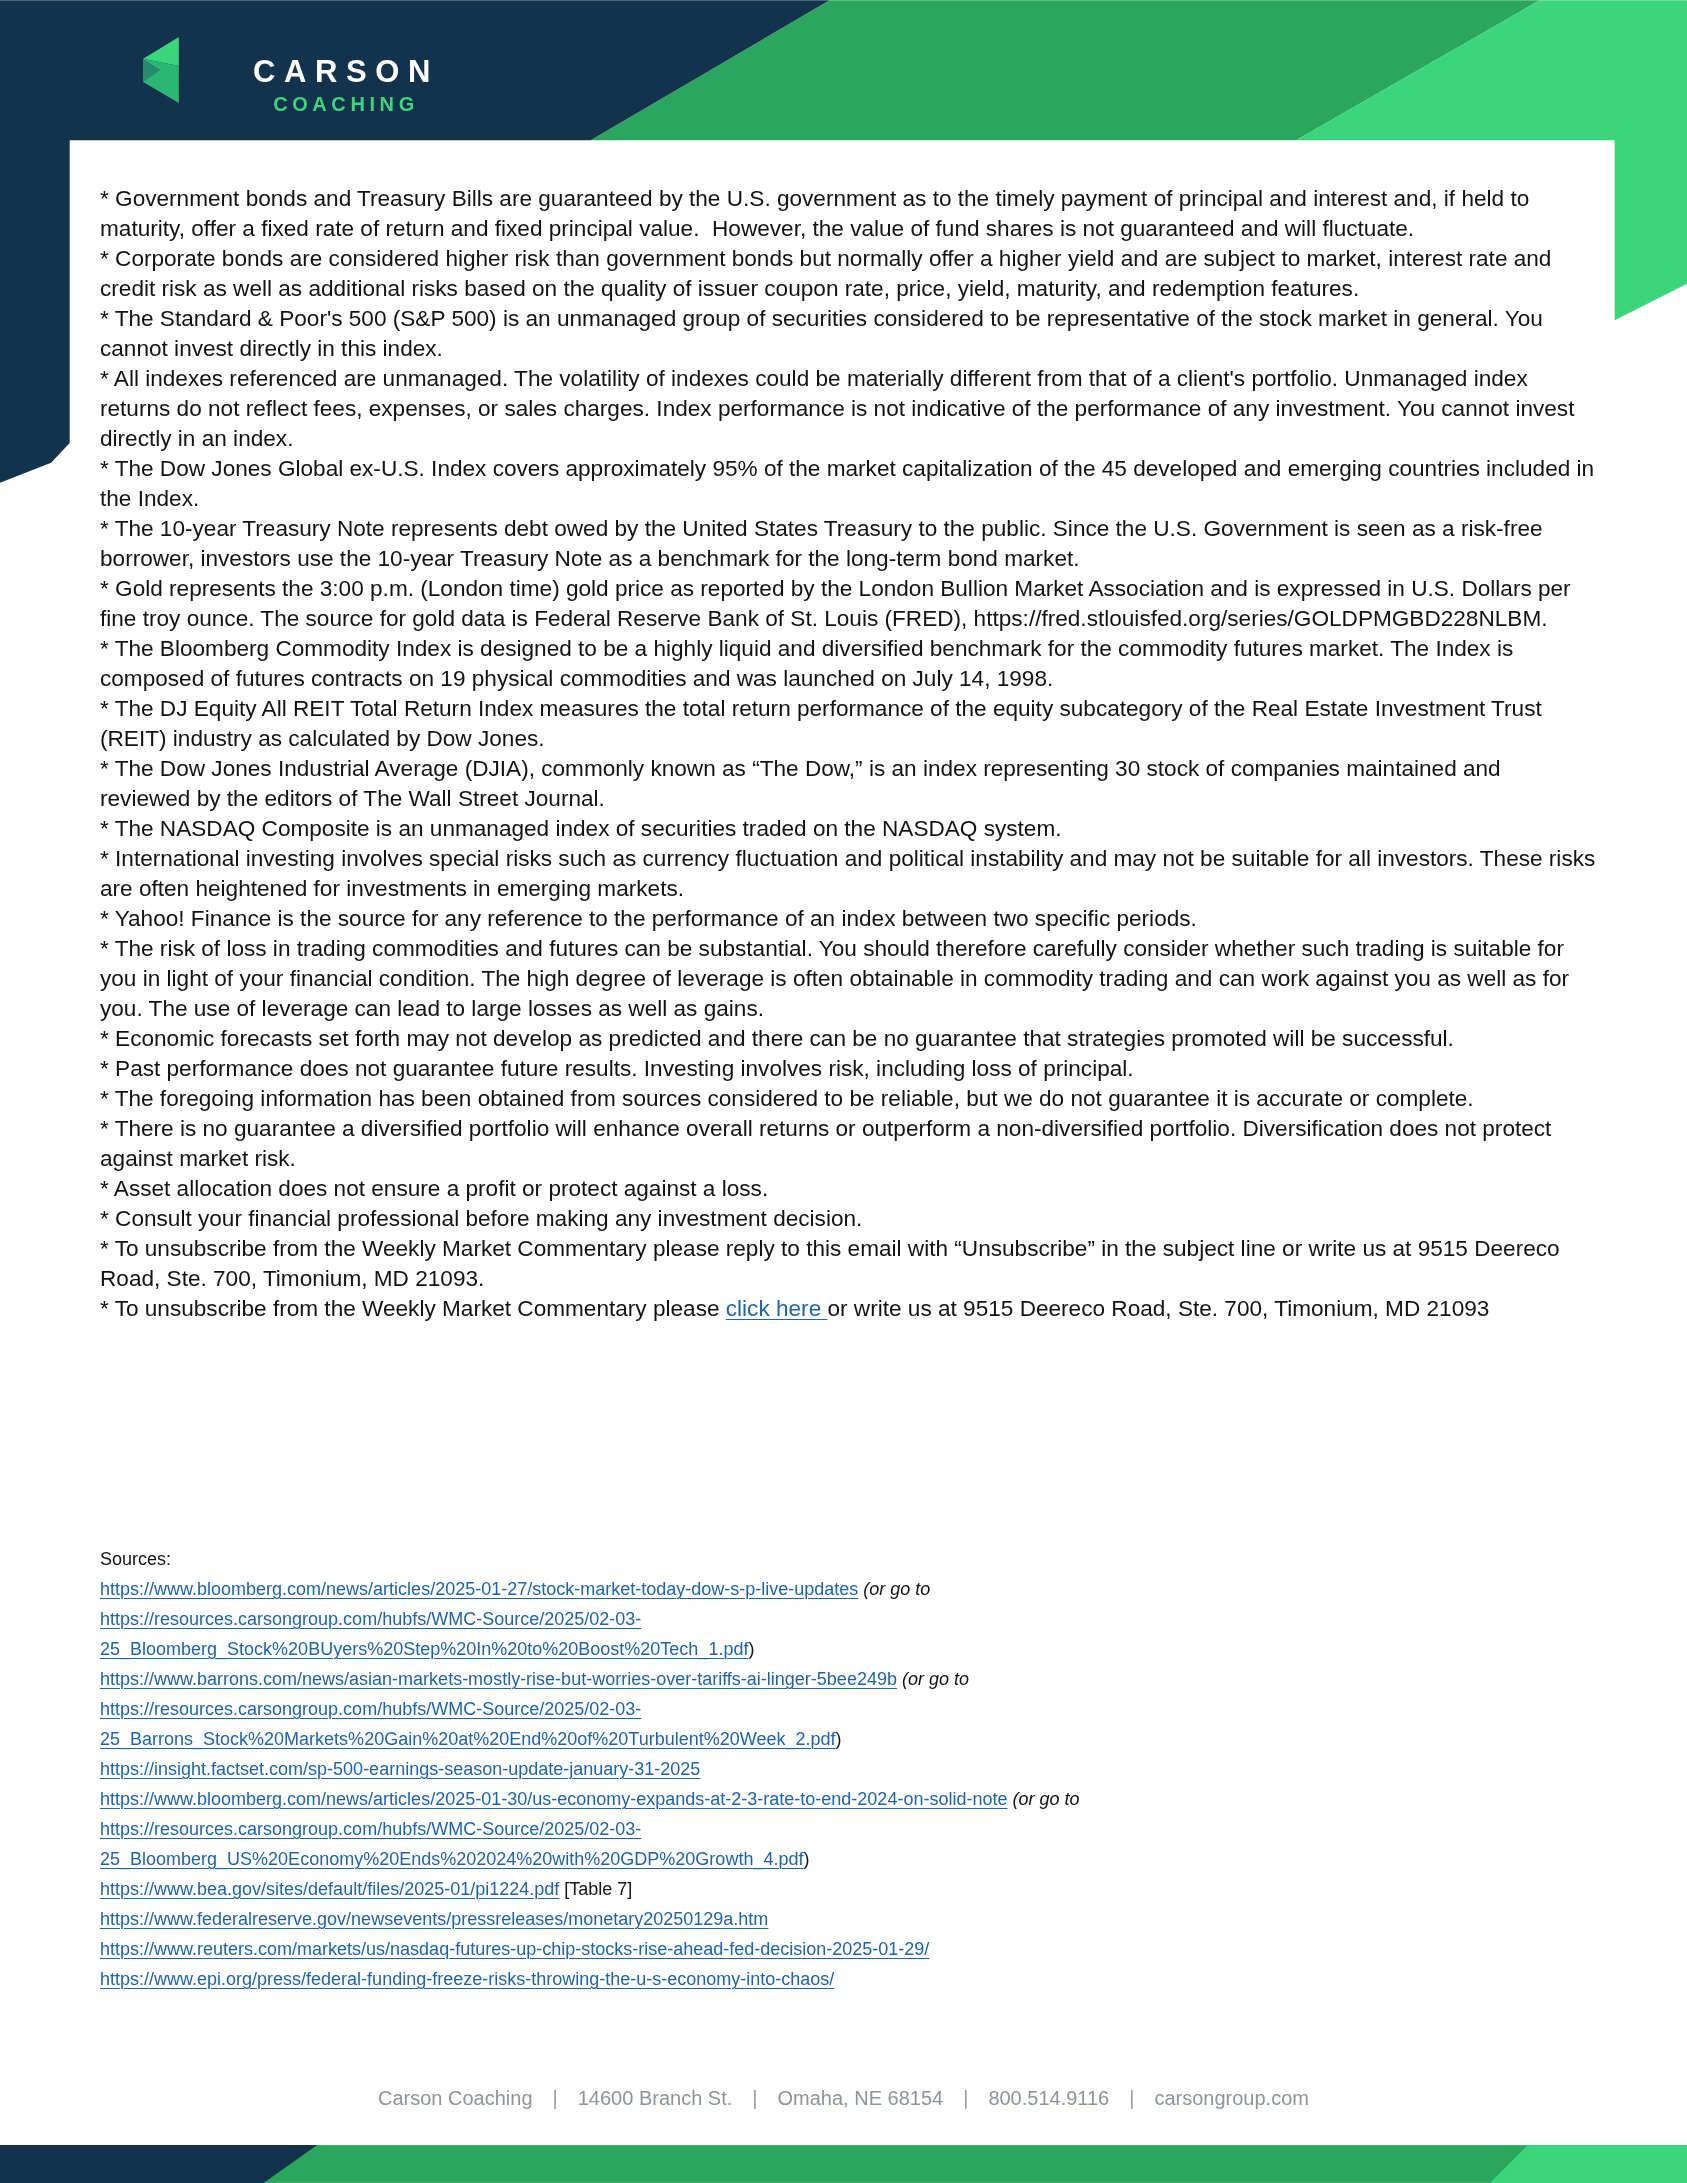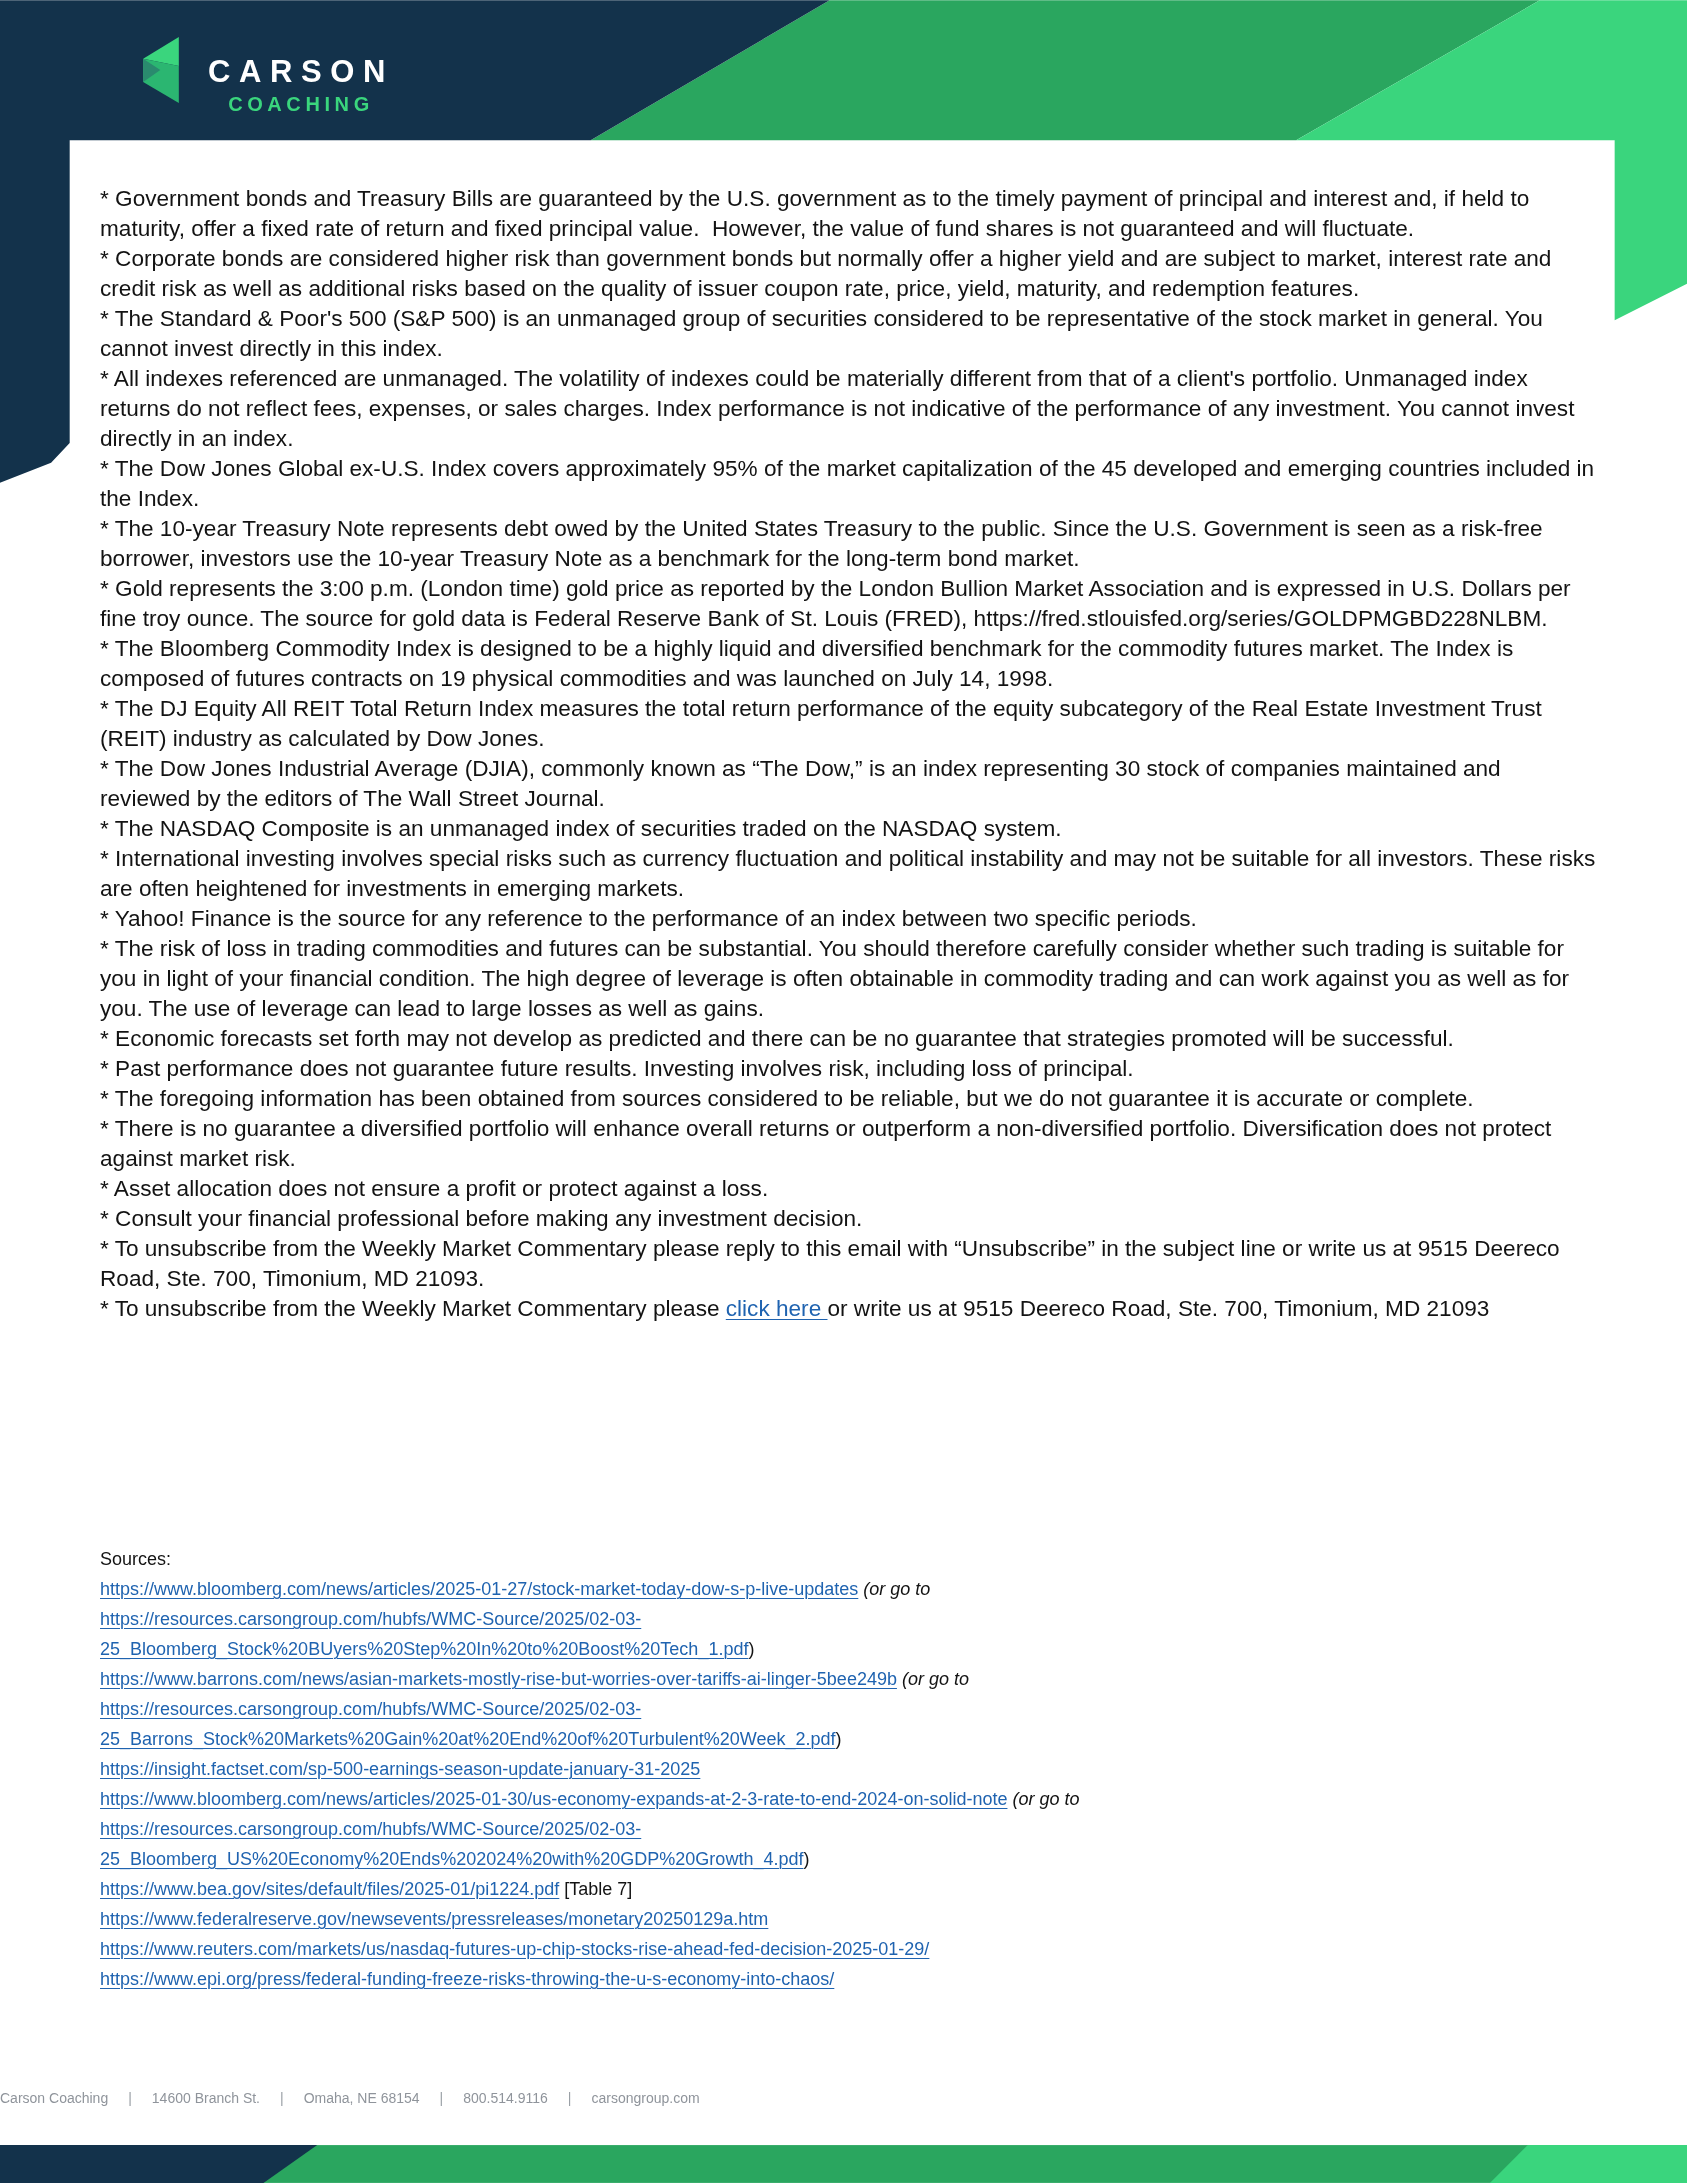--- a/index.html
+++ b/index.html
@@ -2,42 +2,42 @@
 <html style="font-size:10.6px"><head>
 <meta charset="utf-8">
 <style>
   html,body{margin:0;padding:0;background:#ffffff;}
   .page{position:relative;width:1687px;height:2183px;background:#ffffff;overflow:hidden;
         font-family:"Liberation Sans",sans-serif;}
   .deco{position:absolute;left:0;top:0;display:block;}
   .band{position:absolute;left:0;top:2145px;display:block;}
 
   
-  .logo{position:absolute;left:139px;top:37px;display:flex;align-items:flex-start;}
+  .logo{position:absolute;left:139px;top:37px;display:flex;align-items:flex-start;gap:45px;}
   .chevron{display:block;}
   .wordmark{display:flex;flex-direction:column;align-items:center;margin-left:29px;padding-top:18.6px;}
   .brand{color:#ffffff;font-weight:bold;font-size:31px;line-height:1;letter-spacing:8.6px;white-space:nowrap;}
   .division{color:#3ad57d;font-weight:bold;font-size:20px;letter-spacing:4.6px;margin-top:6.6px;white-space:nowrap;}
 
   
   .content{position:absolute;left:100px;top:184px;width:1496px;
            font-size:22.6px;line-height:30px;color:#131313;}
   .content p{margin:0;white-space:pre-wrap;}
   a.lnk{color:#1f63b0;text-decoration:underline;text-decoration-thickness:1.3px;text-underline-offset:3.3px;cursor:pointer;}
   em.it{font-style:italic;}
 
   .sources{position:absolute;left:100px;top:1544px;width:1496px;
            font-size:18px;line-height:30px;color:#131313;}
   .src-heading{margin:0;}
   .src-line{white-space:pre;}
 
   
   .footer{position:absolute;left:0;top:2083px;width:1687px;height:30px;
-          display:flex;align-items:center;
-          font-size:14px;color:#8f949b;}
+          display:flex;justify-content:center;align-items:center;
+          font-size:20px;color:#8f949b;}
   .footer .sep{margin:0 20px;color:#9aa0a6;}
   .footer .footer-item{white-space:pre;}
 </style>
 </head>
 <body>
 
 <div class="page">
 
   <svg class="deco" width="1687" height="485" viewBox="0 0 2542 730" aria-hidden="true">
     <polygon points="1250,0 2320,0 1953,211 890,211" fill="#2aa65f"></polygon>

